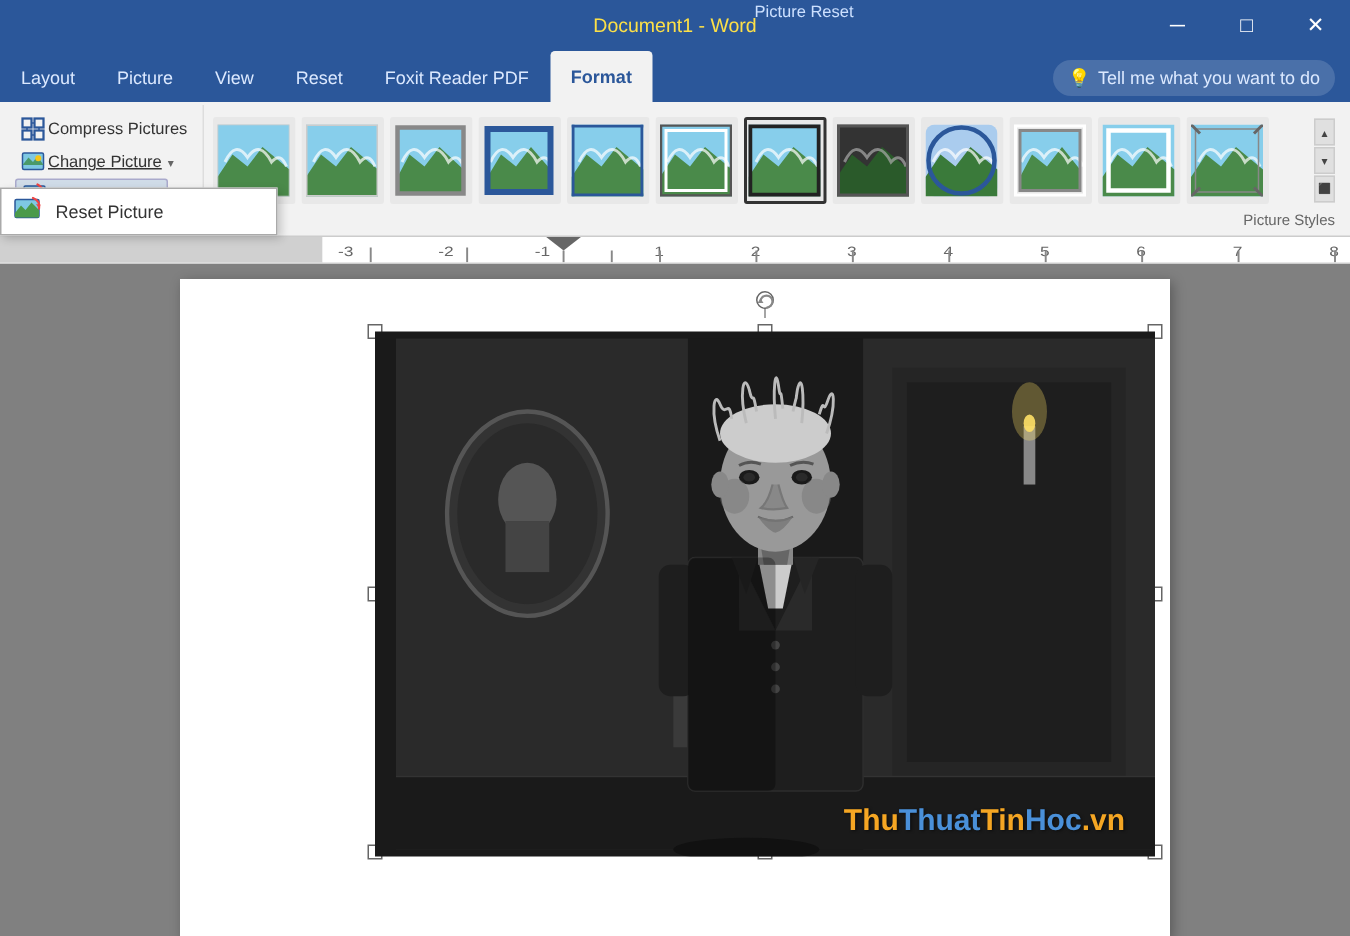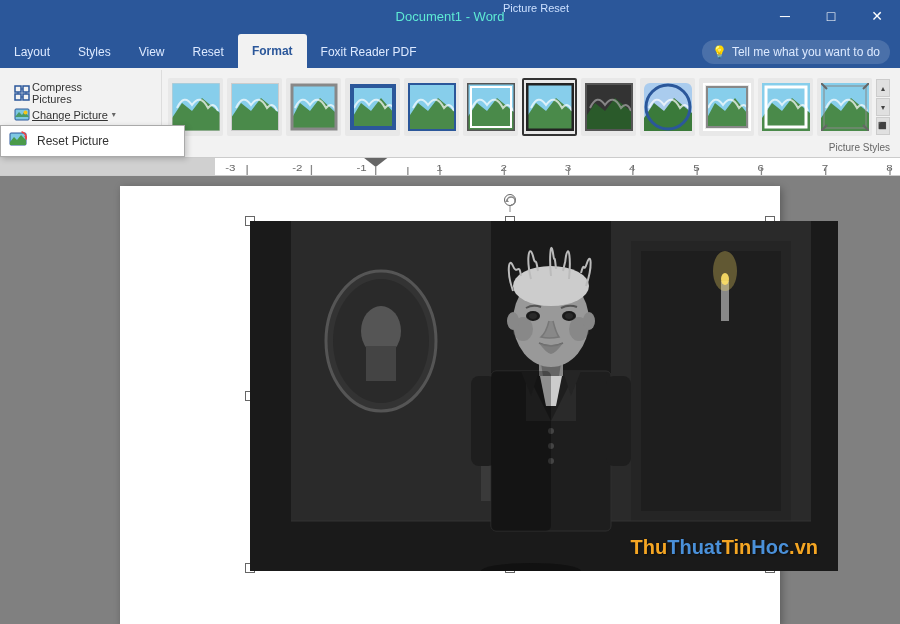--- a/index.html
+++ b/index.html
@@ -19,21 +19,21 @@
     #title-bar .picture-tools-label {
       position: absolute;
       top: 2px;
       left: 503px;
       font-size: 11px;
       color: #cce0ff;
       font-weight: 400;
     }
     #title-bar .doc-title {
       font-size: 13px;
-      color: #5eead4;
+      color: #fde047;
     }
     #title-bar .window-controls {
       position: absolute;
       right: 0;
       top: 0;
       display: flex;
       height: 32px;
     }
     #title-bar .win-btn {
       width: 46px;
@@ -101,21 +101,21 @@
     .ribbon-group-content {
       display: flex;
       align-items: center;
       flex: 1;
       gap: 2px;
     }
 
     
     .adjust-group {
       display: flex;
-      flex-direction: row;
+      flex-direction: column;
       padding: 4px 6px 2px 6px;
       border-right: 1px solid #ddd;
       min-width: 130px;
     }
     .adjust-group .btn-row {
       display: flex;
       align-items: center;
       height: 22px;
       gap: 2px;
       cursor: pointer;
@@ -308,21 +308,21 @@
       position: absolute;
       left: 120px;
       top: 30px;
       width: 540px;
       height: 360px;
     }
     #img-inner {
       position: absolute;
       left: 10px;
       top: 5px;
-      width: 588px;
+      width: 520px;
       height: 350px;
       background: #1a1a1a;
       display: flex;
       align-items: flex-end;
       justify-content: center;
       overflow: hidden;
       padding-left: 14px;
     }
     
     #scene-svg {
@@ -394,25 +394,25 @@
   <span class="doc-title">Document1 - Word</span>
   <div class="window-controls">
     <div class="win-btn">─</div>
     <div class="win-btn">□</div>
     <div class="win-btn close">✕</div>
   </div>
 </div>
 
 <div id="ribbon-tabs">
   <div class="ribbon-tab">Layout</div>
-  <div class="ribbon-tab">Styles</div>
+  <div class="ribbon-tab">Picture</div>
   <div class="ribbon-tab">View</div>
   <div class="ribbon-tab">Reset</div>
+  <div class="ribbon-tab">Foxit Reader PDF</div>
   <div class="ribbon-tab format-tab">Format</div>
-  <div class="ribbon-tab">Foxit Reader PDF</div>
   <div class="tell-me">
     <span>💡</span>
     <span>Tell me what you want to do</span>
   </div>
 </div>
 
 <div id="ribbon-content">
 
   <div class="adjust-group">
     <div class="ribbon-group-content" style="flex-direction:column; align-items:flex-start; justify-content:center; flex:1; gap:0;">

